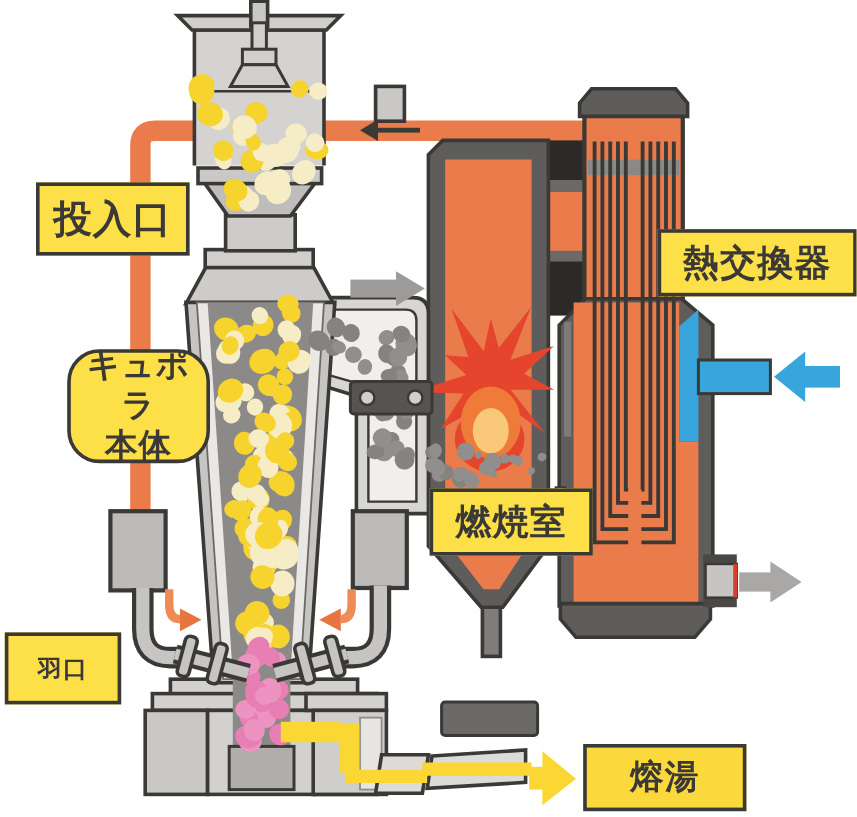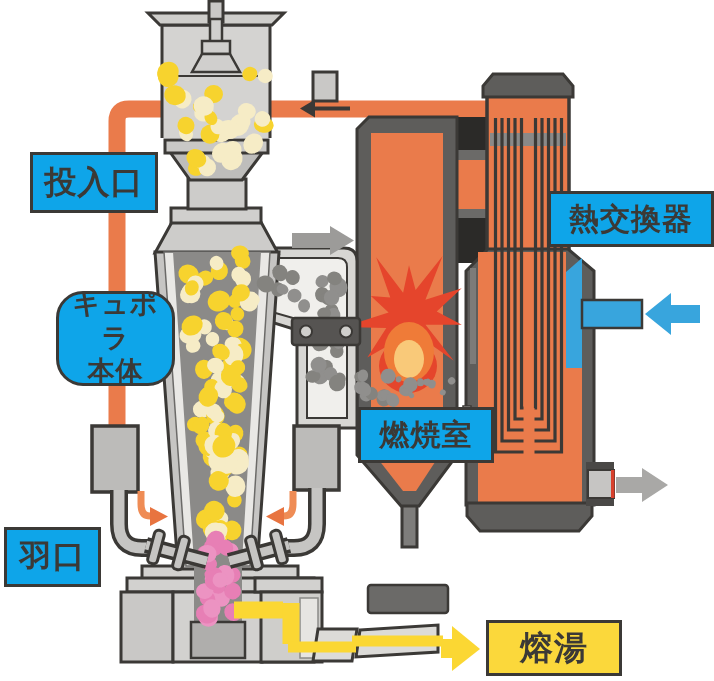--- a/index.html
+++ b/index.html
@@ -7,21 +7,21 @@
     --light_gray:#CFCECB; --lighter_gray:#D7D6D3; --pale_gray:#F0EFEC;
     --interior_gray:#8B8A88; --pellet_yellow:#F7D32E; --pellet_cream:#F6ECC6;
     --pellet_pink:#EC93C2; --pellet_pink2:#E77FB5; --pellet_gray:#908F8D; --pellet_gray2:#84837F;
     --air_blue:#38A5DD; --melt_yellow:#FBD733; --label_yellow:#FBD83B;
     --flame_red:#E5452C; --flame_mid:#EF7B38; --flame_core:#F9C979; --arrow_gray:#A9A8A6;
   }
   html,body{margin:0;padding:0;background:#fff;}
   #stage{position:relative;width:714px;height:681px;background:#fff;overflow:hidden;
          font-family:"Liberation Sans","DejaVu Sans",sans-serif;}
   #stage svg{position:absolute;left:0;top:0;}
-  .lbl{position:absolute;background:#0ea5e9;border:3px solid var(--outline_dark);
+  .lbl{position:absolute;background:#fde047;border:3px solid var(--outline_dark);
        color:var(--outline_dark);font-weight:bold;display:flex;align-items:center;
        justify-content:center;text-align:center;box-sizing:border-box;letter-spacing:1px;}
   .lbl.two{flex-direction:column;line-height:1.25;border-radius:27px;}
   .lbl.yellow{background:var(--label_yellow);}
 </style>
 </head>
 <body>
 
 <div id="stage">
 <svg width="714" height="681" viewBox="0 0 714 681">
@@ -381,17 +381,17 @@
       <polygon points="284,507 266,516.5 284,526" fill="#E87440"></polygon>
     </g>
   </g>
 </svg>
 
   <div class="lbl" style="left:30px;top:152px;width:128px;height:61px;font-size:32px;">投入口</div>
   <div class="lbl two" style="left:56px;top:291px;width:119px;height:95px;font-size:27px;">
     <span>キュポラ</span>
     <span>本体</span>
   </div>
-  <div class="lbl" style="left:4px;top:527px;width:97px;height:60px;font-size:32px;">羽口</div>
+  <div class="lbl" style="left:4px;top:527px;width:97px;height:60px;font-size:20px;">羽口</div>
   <div class="lbl" style="left:358px;top:407px;width:136px;height:56px;font-size:30px;">燃焼室</div>
   <div class="lbl" style="left:548px;top:172px;width:166px;height:56px;font-size:30px;margin-top:19px;">熱交換器</div>
-  <div class="lbl yellow" style="left:486px;top:620px;width:136px;height:56px;font-size:33px;">熔湯</div>
+  <div class="lbl yellow" style="left:486px;top:620px;width:136px;height:56px;font-size:28px;">熔湯</div>
 </div>
 
 </body></html>

